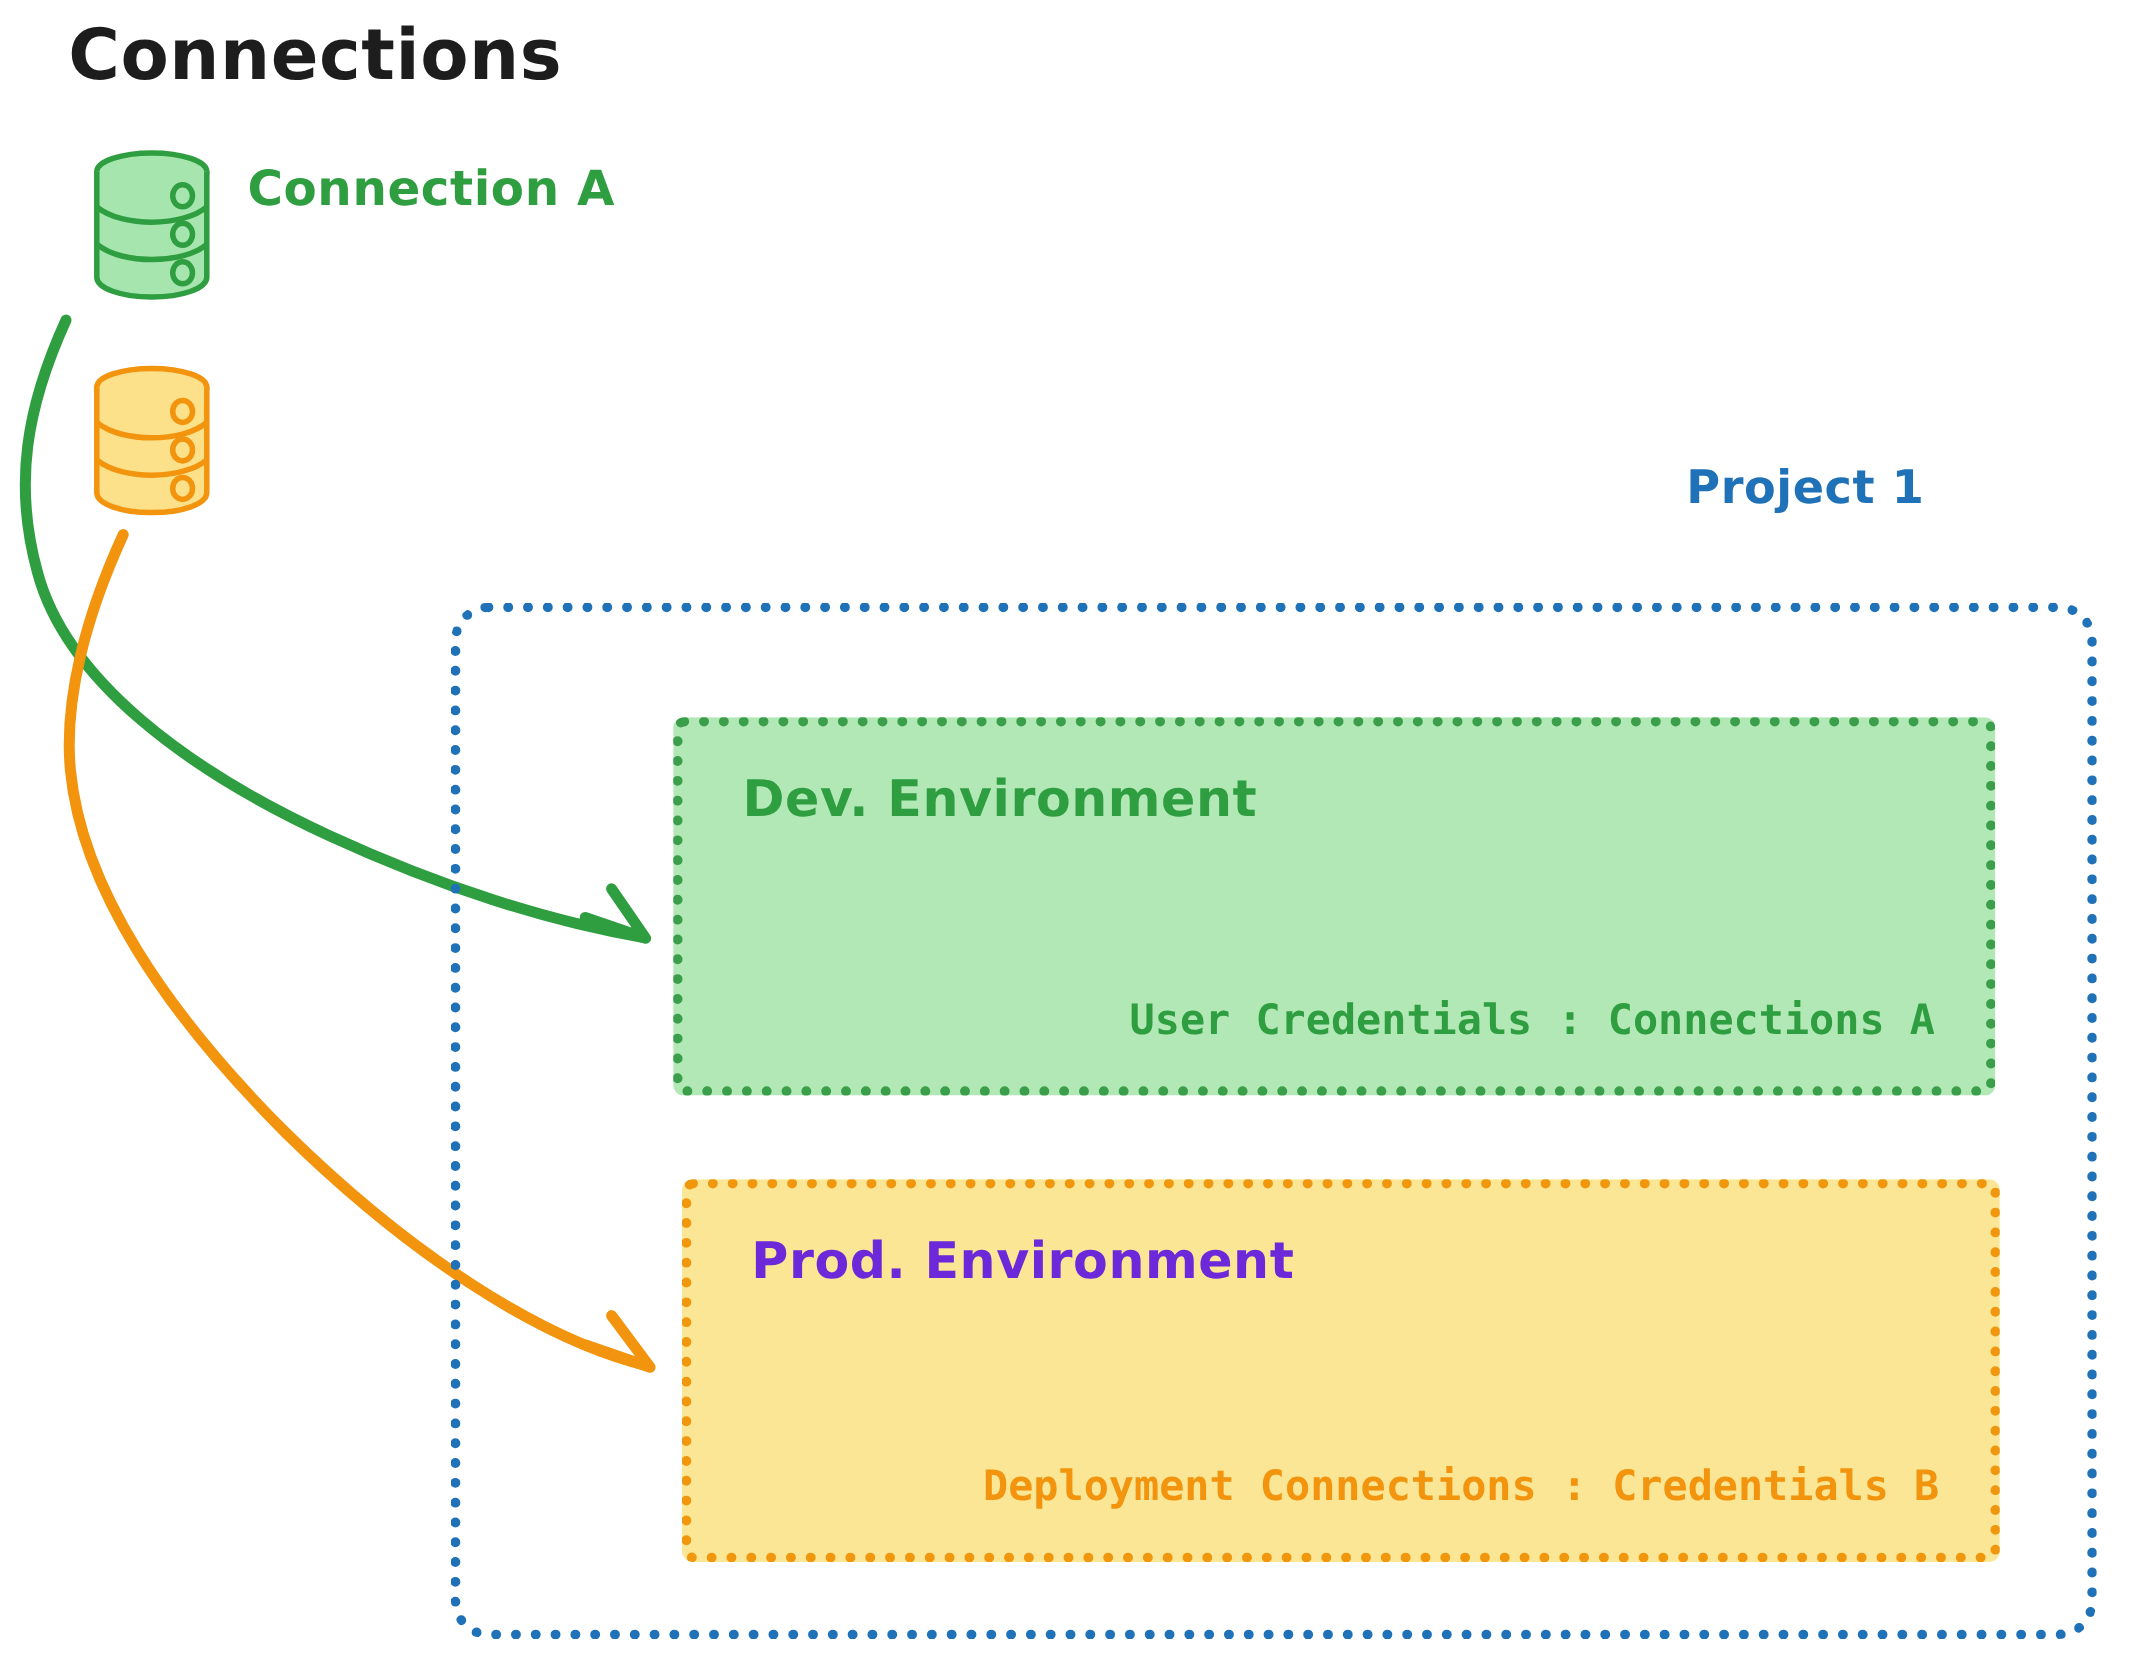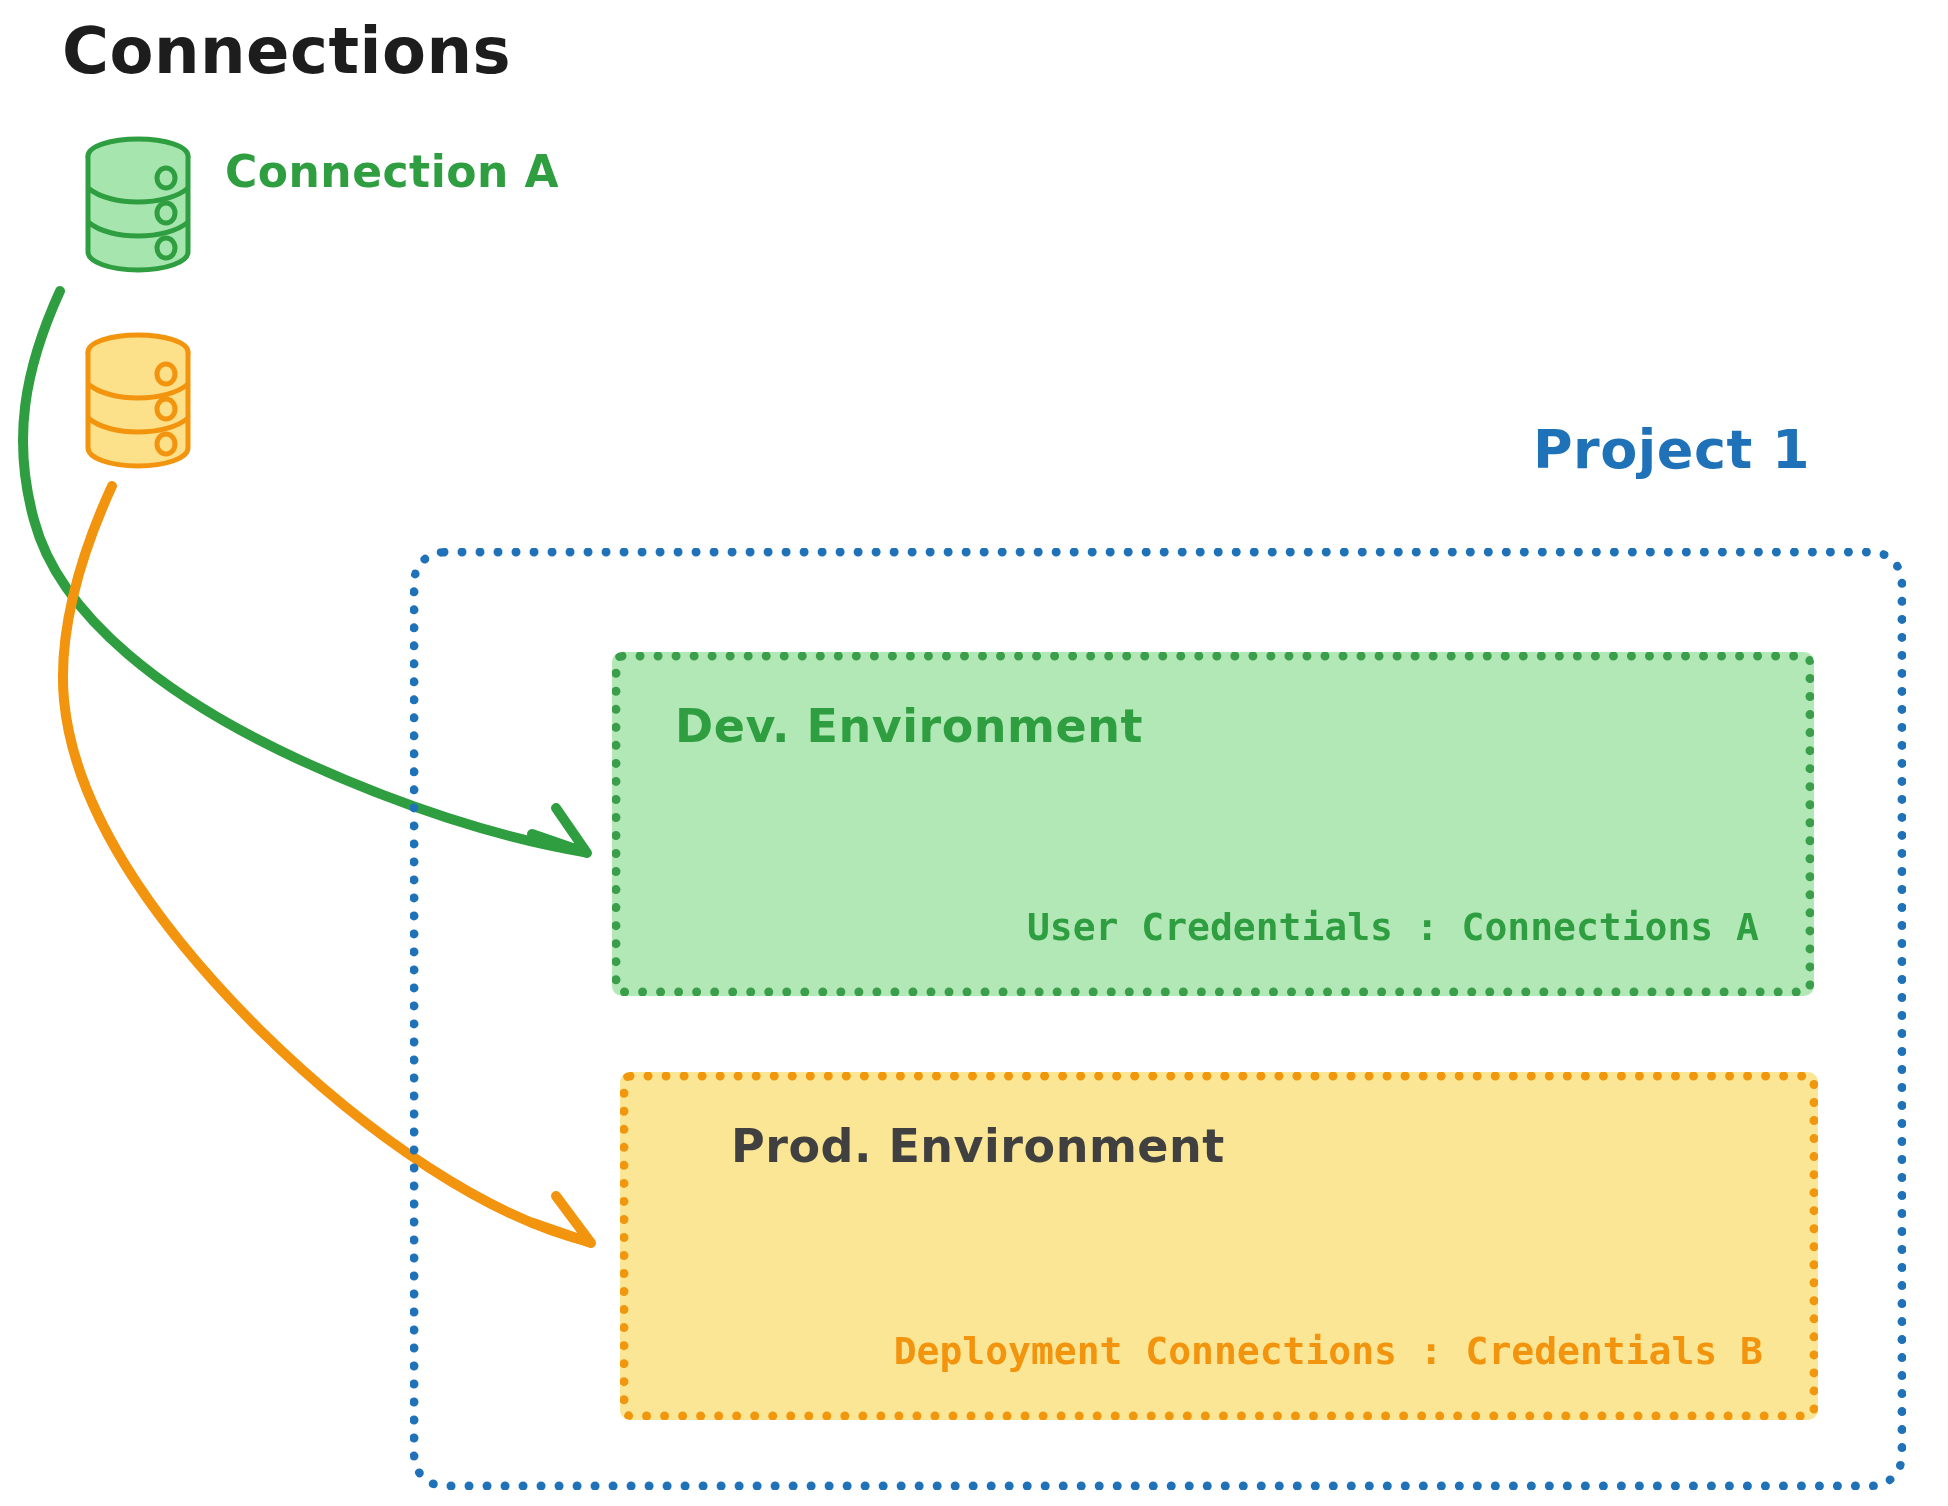--- a/index.html
+++ b/index.html
@@ -51,21 +51,21 @@
     white-space: nowrap;
     text-align: center;
   }
   .conn-label.a { left: 225px; top: 146px; color: #2f9e41; }
   .conn-label.b { left: 225px; top: 306px; color: #f2940d; }
 
   .project-label {
     position: absolute;
     left: 1533px;
     top: 418px;
-    font-size: 54px;
+    font-size: 42px;
     color: #1f72b8;
     white-space: nowrap;
   }
 
   
   .project-box {
     position: absolute;
     left: 410px;
     top: 548px;
     width: 1496px;
@@ -99,21 +99,21 @@
   }
 
   .env-title {
     position: absolute;
     left: 54px;
     top: 38px;
     font-size: 46px;
     white-space: nowrap;
   }
   .env-box.dev .env-title { color: #2f9e41; }
-  .env-box.prod .env-title { color: #404040; margin-left: 48px; }
+  .env-box.prod .env-title { color: #6d28d9; }
 
   .env-cred {
     position: absolute;
     right: 46px;
     bottom: 38px;
     font-size: 38px;
     white-space: nowrap;
   }
   .env-box.dev .env-cred { color: #2f9e41; }
   .env-box.prod .env-cred { color: #f2940d; }

